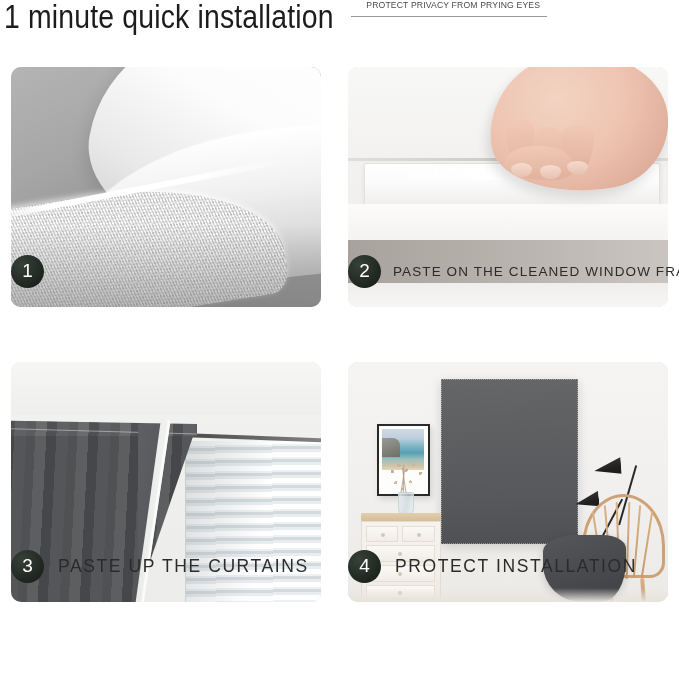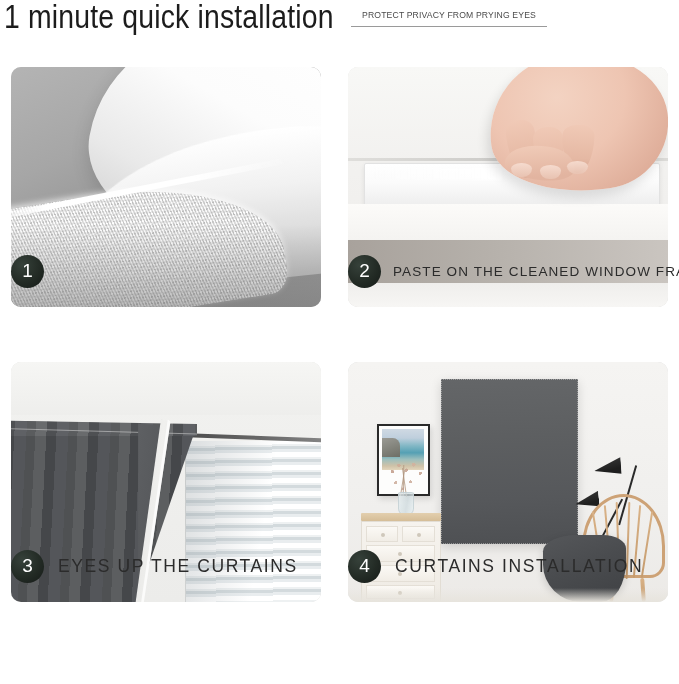--- a/index.html
+++ b/index.html
@@ -28,23 +28,23 @@
     font-size: 33px;
     font-weight: 300;
     letter-spacing: 0.2px;
     color: #1c1c1c;
     transform: scaleX(0.86);
     transform-origin: left top;
     white-space: nowrap;
   }
   .tagline-wrap {
     position: absolute;
-    right: 4px; top: 10px;
+    right: 4px; top: 0;
     width: 196px;
-    text-align: center;
+    text-align: right;
   }
   .tagline {
     font-size: 9.3px;
     letter-spacing: 0.15px;
     color: #4a4a4a;
     transform: scaleX(0.93);
     transform-origin: center top;
     white-space: nowrap;
     display: block;
   }
@@ -541,19 +541,19 @@
   <div class="badge">1</div>
 </div>
 
 <div class="caption-row cap-2">
   <div class="badge">2</div>
   <div class="caption-text small">PASTE ON THE CLEANED WINDOW FRAME</div>
 </div>
 
 <div class="caption-row cap-3">
   <div class="badge">3</div>
-  <div class="caption-text">EYES UP THE CURTAINS</div>
+  <div class="caption-text">PASTE UP THE CURTAINS</div>
 </div>
 
 <div class="caption-row cap-4">
   <div class="badge">4</div>
-  <div class="caption-text">CURTAINS INSTALLATION</div>
+  <div class="caption-text">PROTECT INSTALLATION</div>
 </div>
 
 </body></html>

